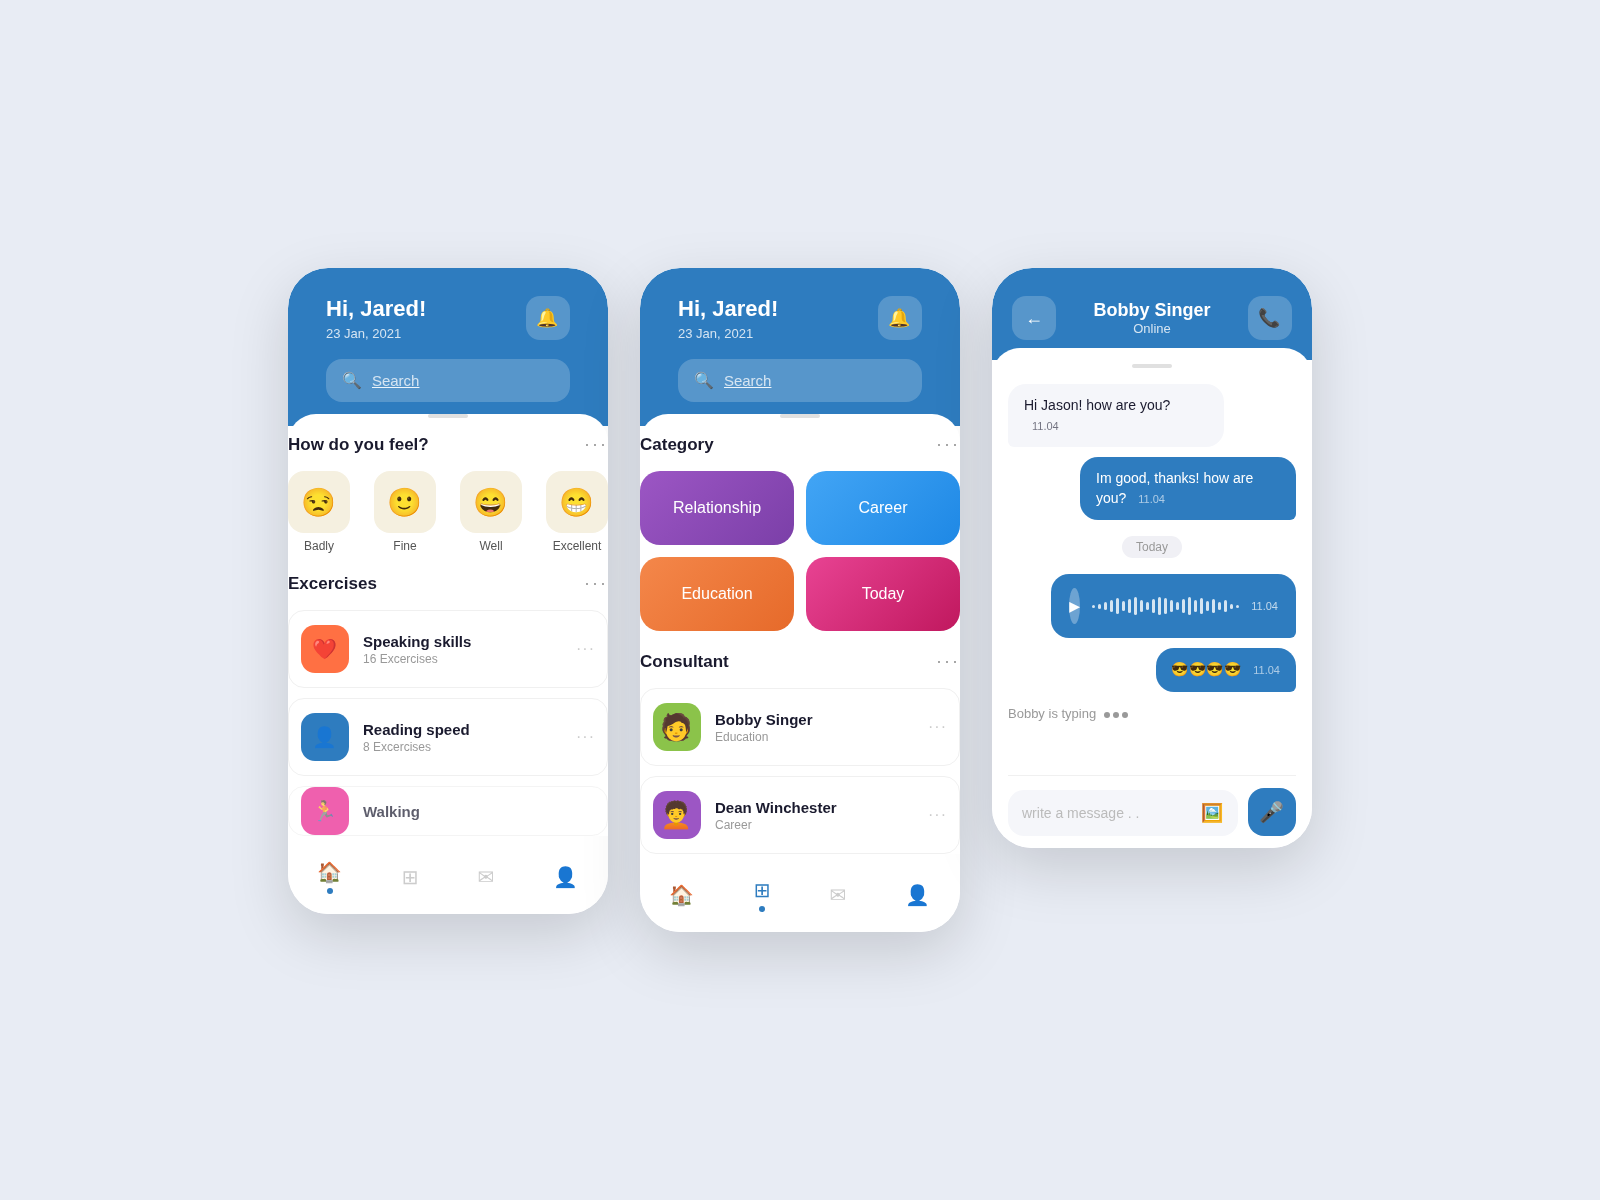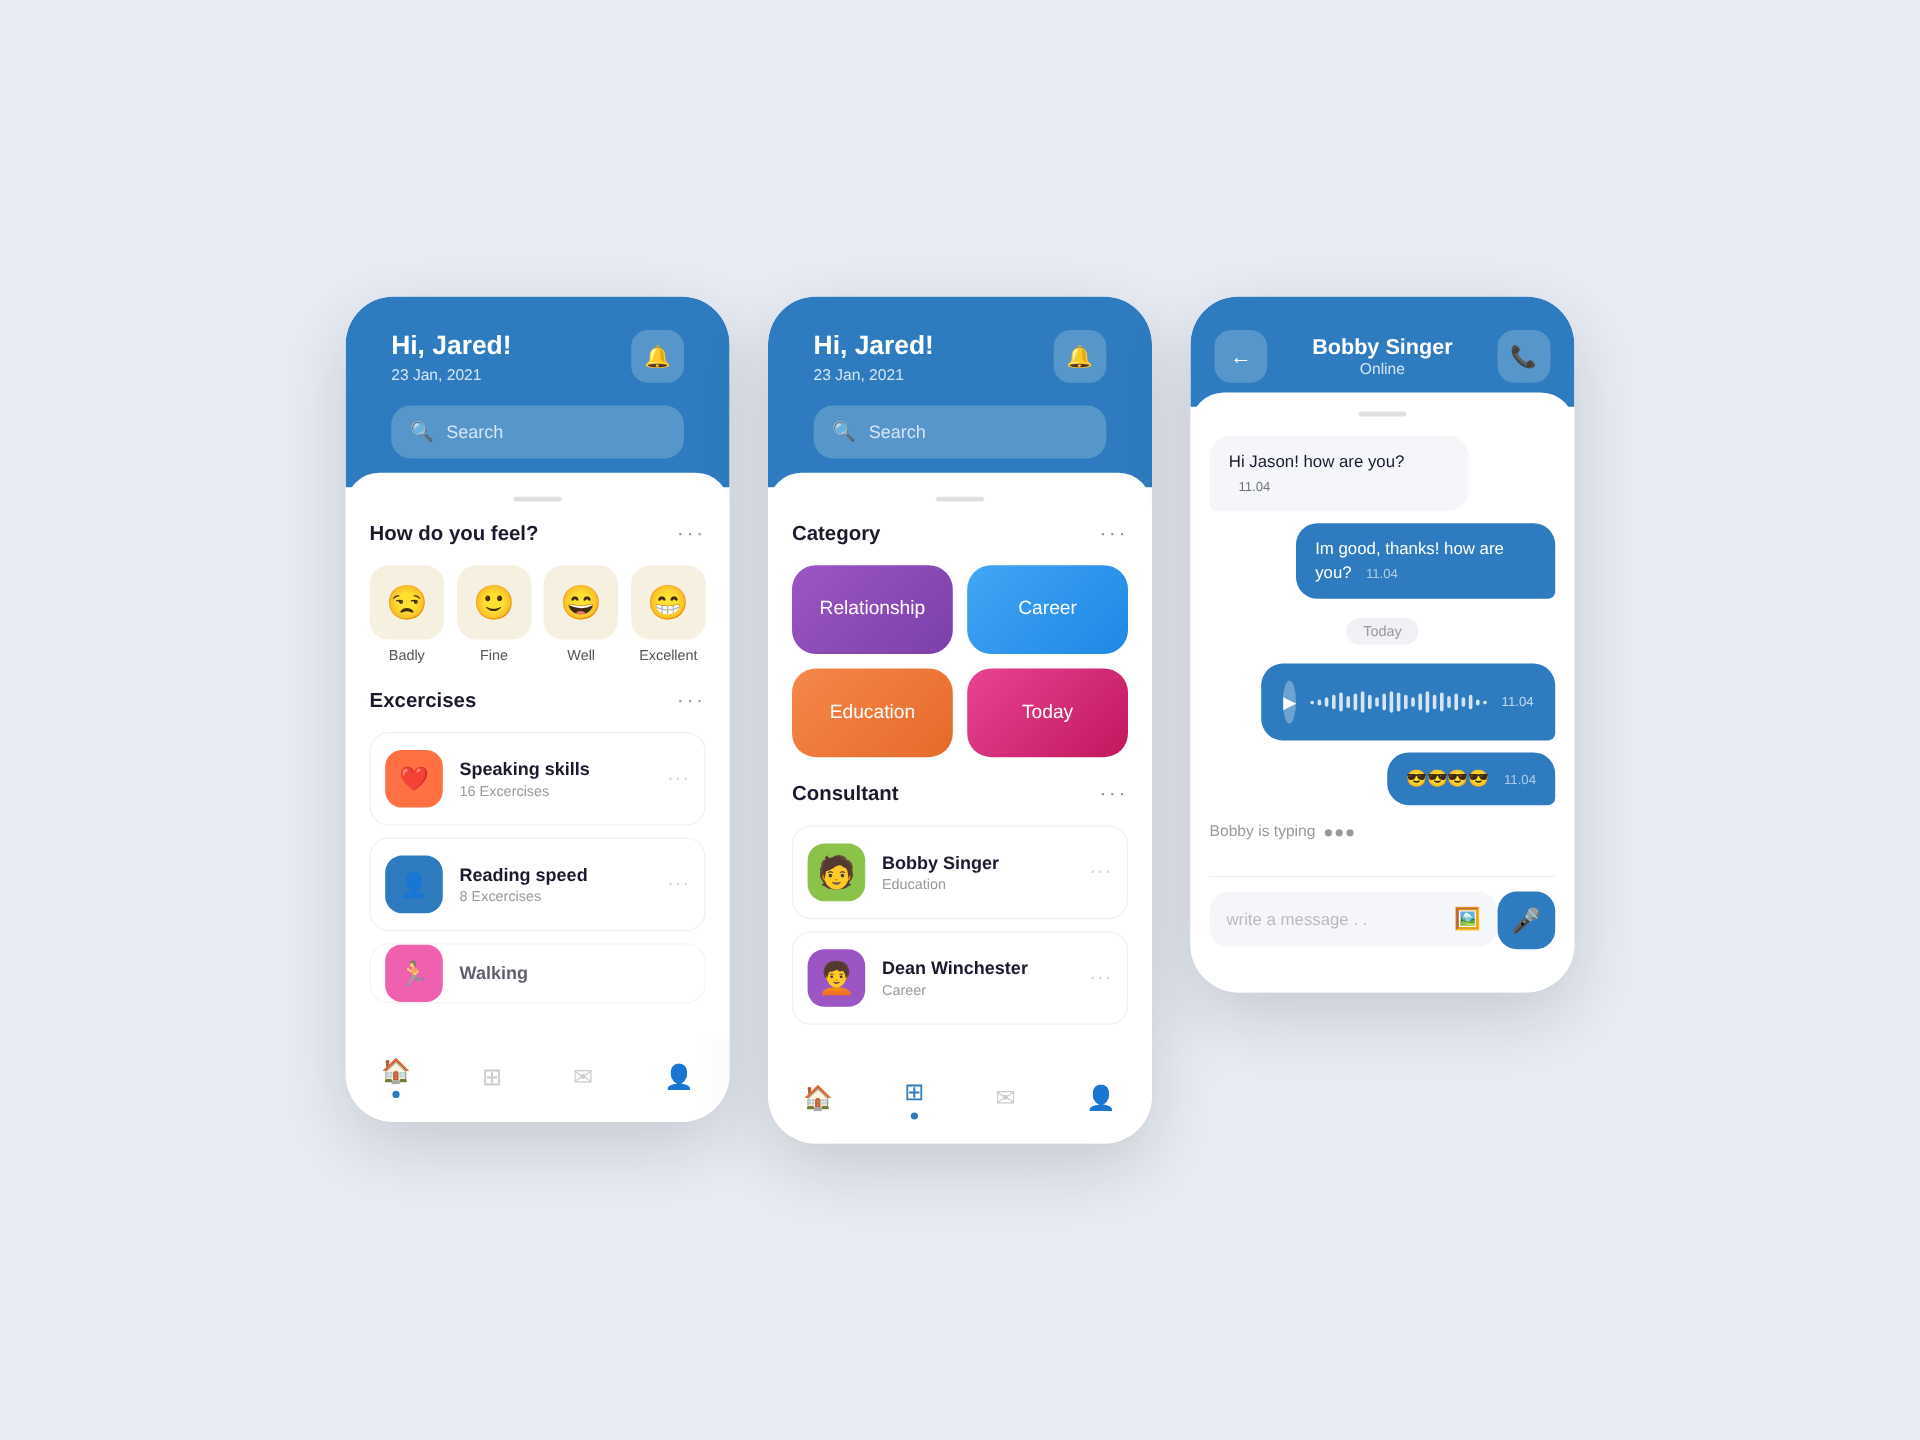--- a/index.html
+++ b/index.html
@@ -74,27 +74,27 @@
       color: rgba(255,255,255,0.8);
       font-size: 16px;
     }
     .search-bar input {
       background: transparent;
       border: none;
       outline: none;
       color: rgba(255,255,255,0.9);
       font-size: 15px;
       width: 100%;
+      text-decoration: underline;
     }
     .search-bar input::placeholder { color: rgba(255,255,255,0.75); }
 
     
     .phone-body {
       background: #fff;
-      padding: 20px;
       border-radius: 28px 28px 0 0;
       margin-top: -12px;
       position: relative;
     }
     .drag-handle {
       width: 40px;
       height: 4px;
       background: #e0e0e0;
       border-radius: 2px;
       margin: 0 auto 16px;
@@ -432,23 +432,23 @@
     .typing-dot {
       width: 6px;
       height: 6px;
       background: #999;
       border-radius: 50%;
     }
 
     
     .chat-input-area {
       display: flex;
-      align-items: flex-start;
-      gap: 0;
-      padding: 12px 0 36px;
+      align-items: flex-end;
+      gap: 10px;
+      padding: 12px 0 12px;
       border-top: 1px solid #f0f0f0;
       margin-top: 8px;
     }
     .chat-input-box {
       flex: 1;
       background: #f5f6fa;
       border: none;
       border-radius: 16px;
       padding: 12px 14px;
       font-size: 14px;

